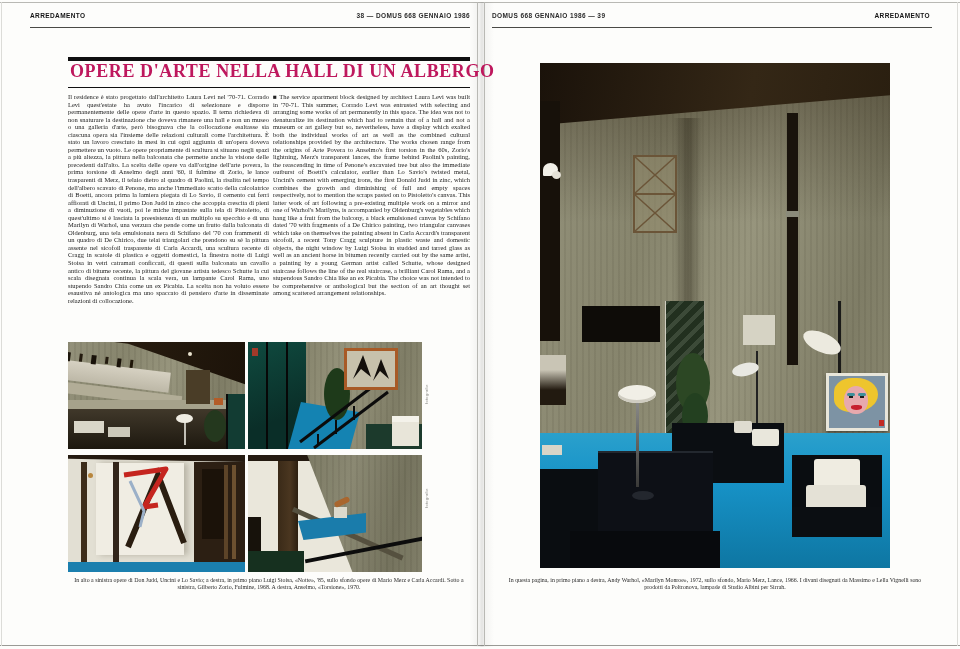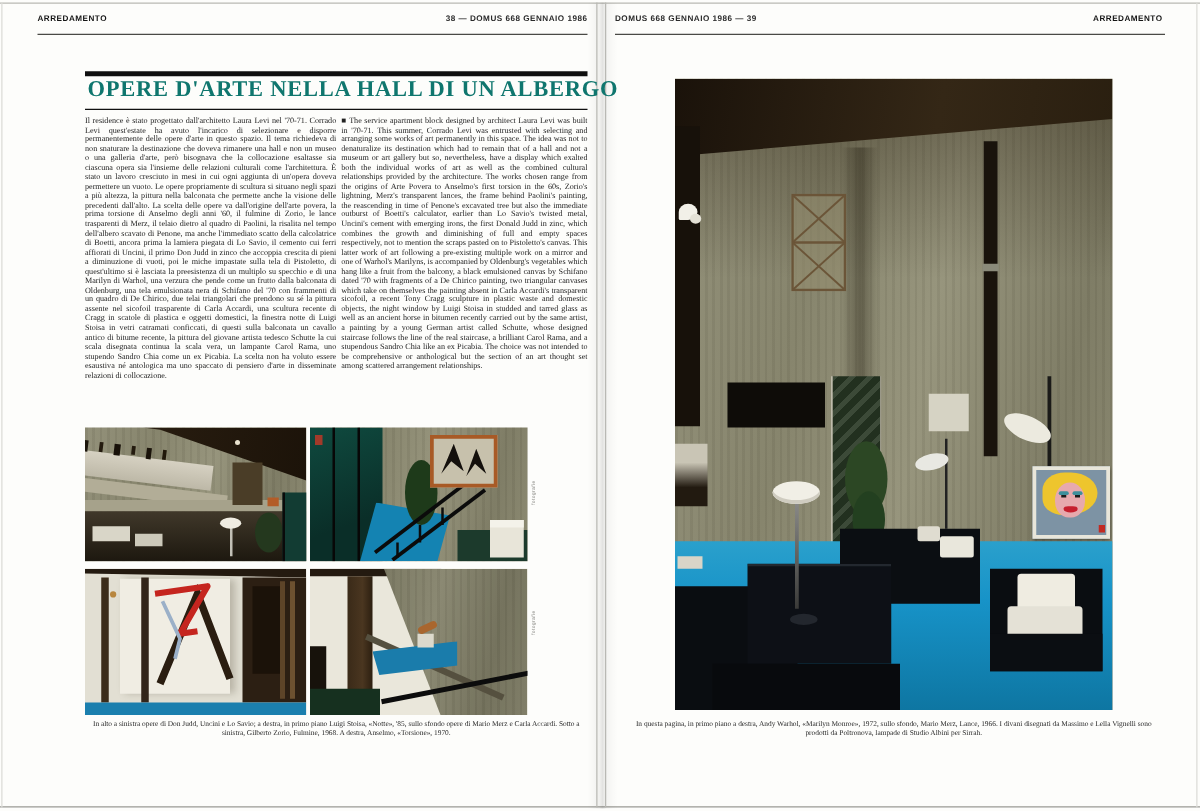--- a/index.html
+++ b/index.html
@@ -8,21 +8,21 @@
   .hairline{position:absolute;background:#b9b9b4;}
   .fold{position:absolute;left:470px;top:2px;width:24px;height:645px;
         background:linear-gradient(to right,rgba(0,0,0,0) 0%,rgba(0,0,0,.05) 40%,rgba(0,0,0,.10) 50%,rgba(0,0,0,.04) 62%,rgba(0,0,0,0) 100%);}
   .runhead{position:absolute;top:12px;font-family:"Liberation Sans",sans-serif;font-size:6.5px;
            font-weight:bold;letter-spacing:.4px;color:#141414;}
   .runhead.issue{font-weight:600;color:#2a2a2a;}
   .headrule{position:absolute;top:27px;height:1px;background:#4a4a46;}
   .title-rule-top{position:absolute;left:68px;top:57px;width:402px;height:4px;background:#101010;}
   .title-rule-bot{position:absolute;left:68px;top:87px;width:402px;height:1px;background:#101010;}
   .title{position:absolute;left:70px;top:61px;width:400px;font-size:18px;font-weight:bold;
-         letter-spacing:.6px;white-space:nowrap;color:#0f766e;}
+         letter-spacing:.6px;white-space:nowrap;color:#be185d;}
   .bodycol{position:absolute;top:93px;height:248px;font-size:6.5px;line-height:7.55px;
            text-align:justify;color:#222;overflow:hidden;}
   .caption{position:absolute;font-size:5.9px;line-height:7px;text-align:center;color:#2a2a2a;}
   .vcredit{position:absolute;writing-mode:vertical-rl;transform:rotate(180deg);
            font-family:"Liberation Sans",sans-serif;font-size:4px;letter-spacing:.3px;color:#8b8b86;}
   .photo{position:absolute;overflow:hidden;background:#8d8b72;}
   .abs{position:absolute;}
   .concrete{background:
      repeating-linear-gradient(90deg,rgba(30,25,12,.07) 0 2px,rgba(255,255,255,0) 2px 6px),
      linear-gradient(100deg,#93917a 0%,#87856d 30%,#97957d 55%,#7f7d66 82%,#8c8a72 100%);}

